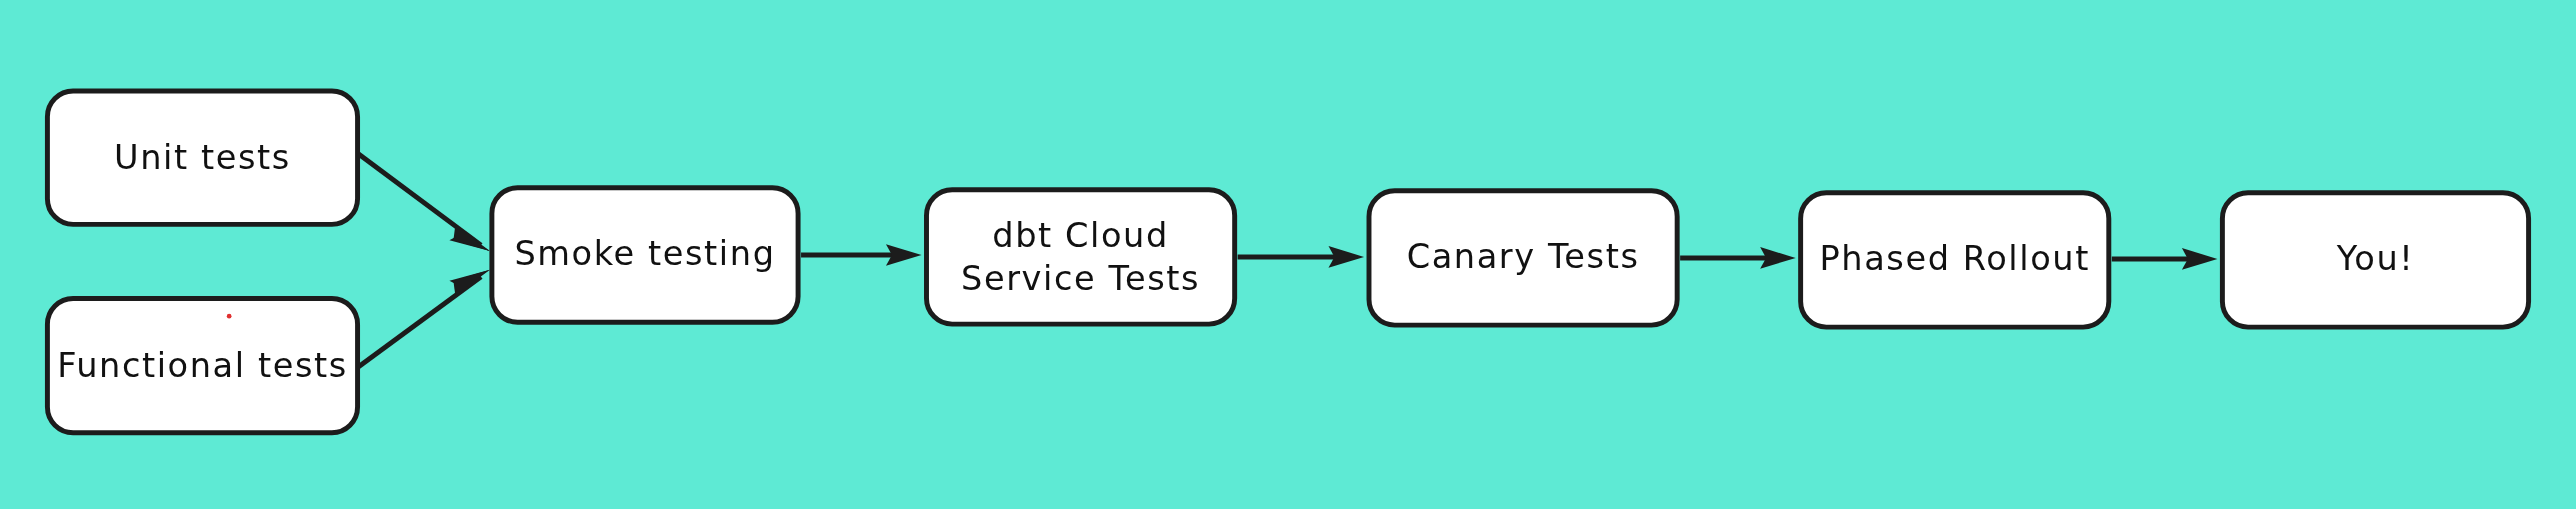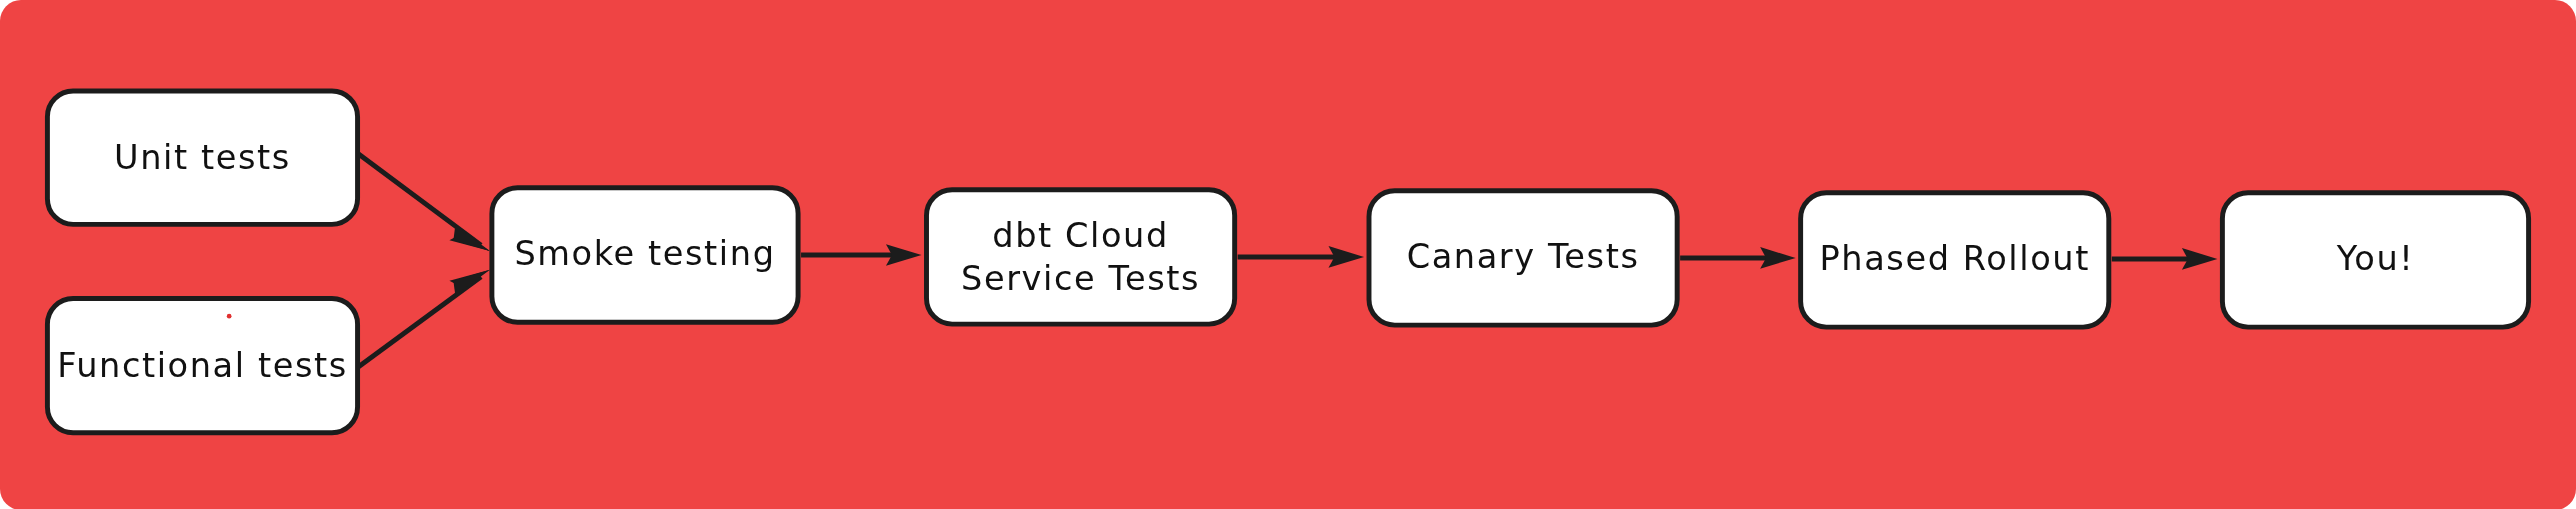--- a/index.html
+++ b/index.html
@@ -10,22 +10,21 @@
   body {
     width: 2576px;
     height: 510px;
     overflow: hidden;
     font-family: "DejaVu Sans", sans-serif;
   }
   #diagram-root {
     position: relative;
     width: 2576px;
     height: 510px;
-    background: #ef4444;
-    border-radius: 21px;
+    background: #5eead4;
   }
   svg.flow {
     position: absolute;
     inset: 0;
     width: 2576px;
     height: 510px;
     display: block;
   }
   .node-rect {
     fill: #ffffff;

